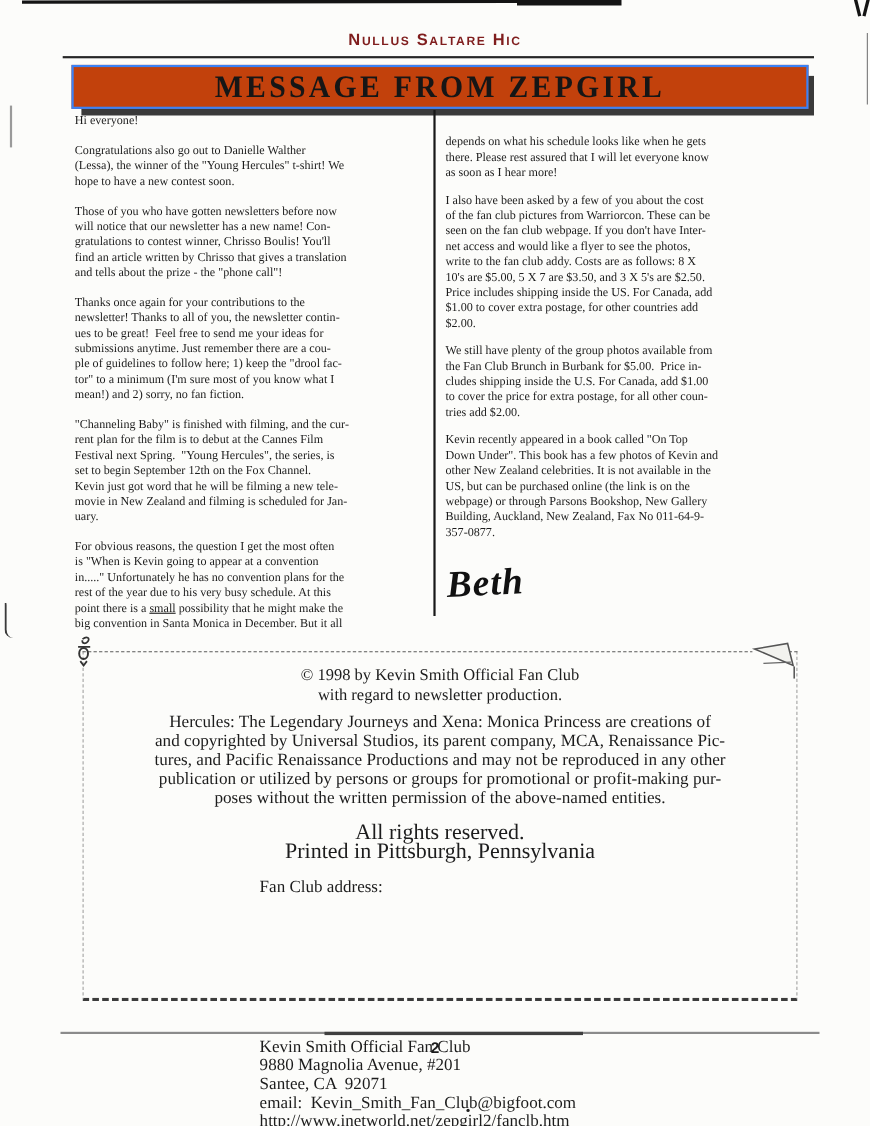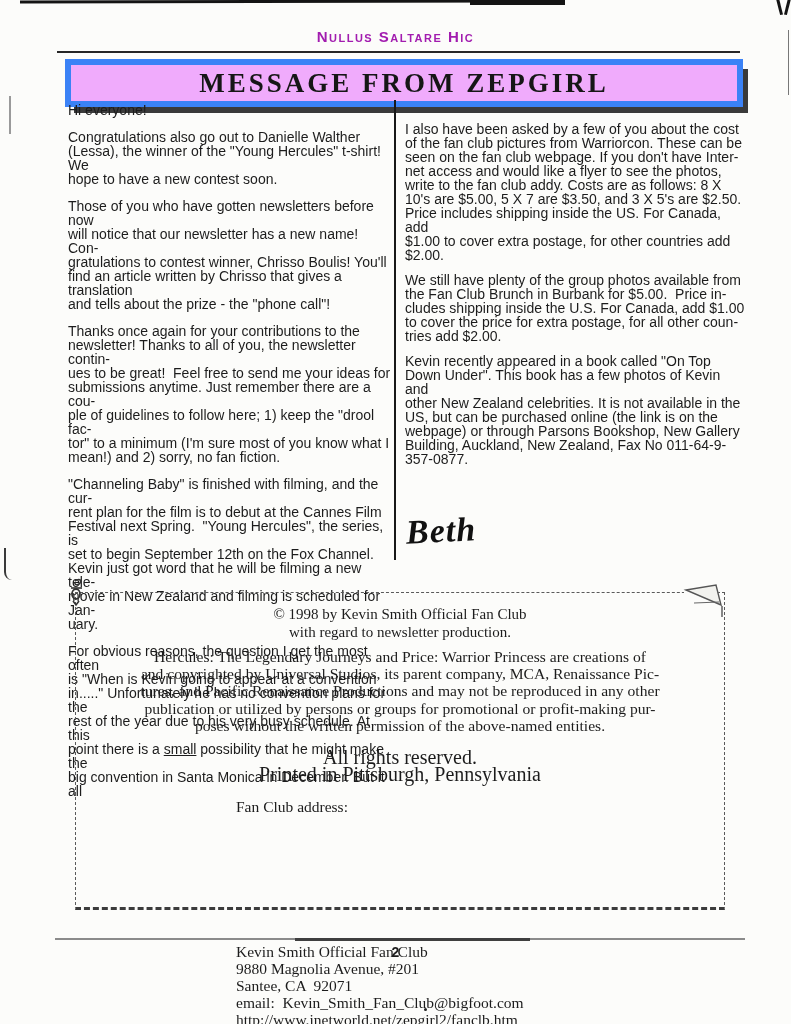--- a/index.html
+++ b/index.html
@@ -13,45 +13,45 @@
     overflow:hidden;
   }
   
   .runhead{
     position:absolute;top:28px;left:0;width:100%;
     text-align:center;
     font-variant:small-caps;
     font-weight:700;
     font-size:15px;
     letter-spacing:1.5px;
-    color:#a21caf;
+    color:#7f1d1d;
   }
   .runhead-rule{
     position:absolute;top:51px;left:57px;width:683px;height:2px;
     background:#262626;
   }
   
   .masthead{
     position:absolute;left:65px;top:59px;width:666px;height:36px;
-    background:#f0abfc;
-    border:6px solid #3b82f6;
+    background:#c2410c;
+    border:2px solid #3b82f6;
     box-shadow:7px 8px 0 -2px #3a3a3a;
     display:flex;align-items:center;justify-content:center;
   }
   .masthead-title{
     font-family:"Liberation Serif","DejaVu Serif",serif;
     font-weight:700;
     font-size:27px;
     letter-spacing:3px;
     transform:scaleY(1.05);
     color:#161616;
     white-space:nowrap;
   }
   
-  .col{position:absolute;font-size:14px;line-height:14px;}
+  .col{position:absolute;font-size:11px;line-height:14px;font-family:Liberation Serif, serif;}
   .col p{margin:0 0 13px;white-space:pre-wrap;}
   .col-left{left:68px;top:103px;width:324px;}
   .col-right{left:405px;top:122px;width:340px;}
   .col-right p{margin-bottom:11px;}
   .divider{
     position:absolute;left:394px;top:100px;width:2px;height:460px;
     background:#181818;
   }
   .u{text-decoration:underline;}
   .signature{
@@ -171,20 +171,23 @@
 is "When is Kevin going to appear at a convention
 in....." Unfortunately he has no convention plans for the
 rest of the year due to his very busy schedule. At this
 point there is a </span><span class="u">small</span><span> possibility that he might make the
 big convention in Santa Monica in December. But it all</span></p>
   </div>
 
   <div class="divider"></div>
 
   <div class="col col-right">
+    <p>depends on what his schedule looks like when he gets
+there. Please rest assured that I will let everyone know
+as soon as I hear more!</p>
     <p>I also have been asked by a few of you about the cost
 of the fan club pictures from Warriorcon. These can be
 seen on the fan club webpage. If you don't have Inter-
 net access and would like a flyer to see the photos,
 write to the fan club addy. Costs are as follows: 8 X
 10's are $5.00, 5 X 7 are $3.50, and 3 X 5's are $2.50.
 Price includes shipping inside the US. For Canada, add
 $1.00 to cover extra postage, for other countries add
 $2.00.</p>
     <p>We still have plenty of the group photos available from
@@ -213,21 +216,21 @@
     <svg class="dogear" width="52" height="36" viewBox="0 0 52 36">
       <polygon points="8,8 40,3 46,26 8,26" fill="#fcfcfa" stroke="none"></polygon>
       <polygon points="10,9 40,4 45,24" fill="#f2f2ee" stroke="#555" stroke-width="1.4"></polygon>
       <line x1="18" y1="22" x2="43" y2="21" stroke="#666" stroke-width="1.2"></line>
       <line x1="46" y1="25" x2="46" y2="36" stroke="#555" stroke-width="1.4"></line>
     </svg>
 
     <div class="cr-line">© 1998 by Kevin Smith Official Fan Club</div>
     <div class="cr-line">with regard to newsletter production.</div>
 
-    <div class="cr-legal"><span class="it">Hercules: The Legendary Journeys</span><span> and </span><span class="it">Price: Warrior Princess</span><span> are creations of
+    <div class="cr-legal"><span class="it">Hercules: The Legendary Journeys</span><span> and </span><span class="it">Xena: Monica Princess</span><span> are creations of
 and copyrighted by Universal Studios, its parent company, MCA, Renaissance Pic-
 tures, and Pacific Renaissance Productions and may not be reproduced in any other
 publication or utilized by persons or groups for promotional or profit-making pur-
 poses without the written permission of the above-named entities.</span></div>
 
     <div class="cr-rights">All rights reserved.</div>
     <div class="cr-printed">Printed in Pittsburgh, Pennsylvania</div>
 
     <div class="cr-address-row">
       <div class="cr-address-label">Fan Club address:</div>

